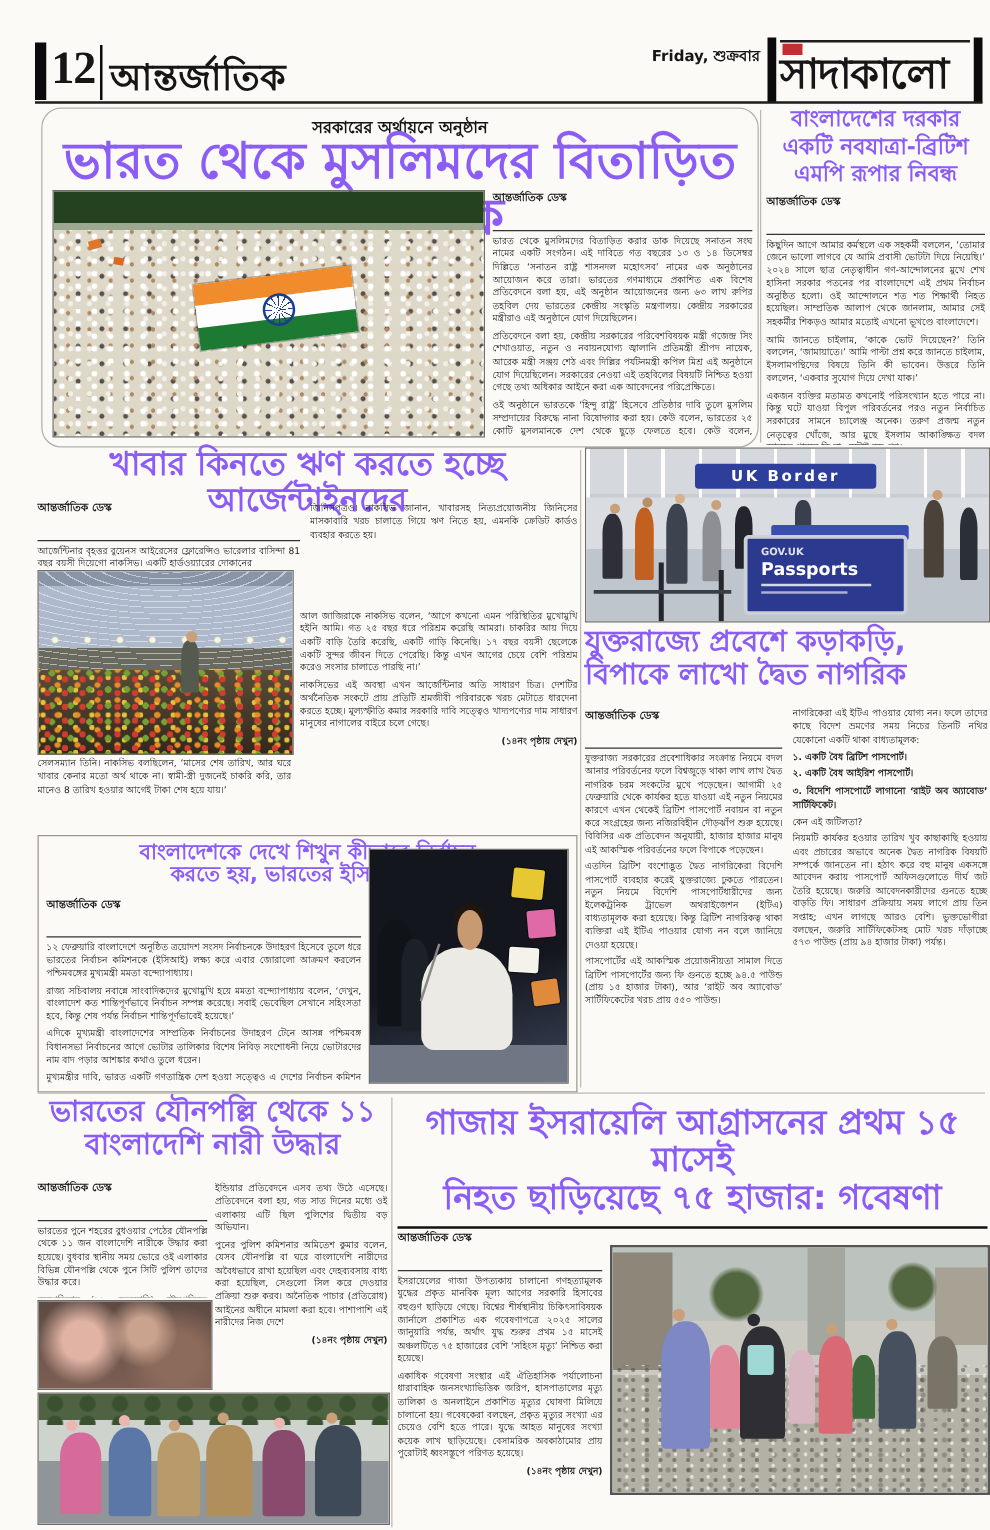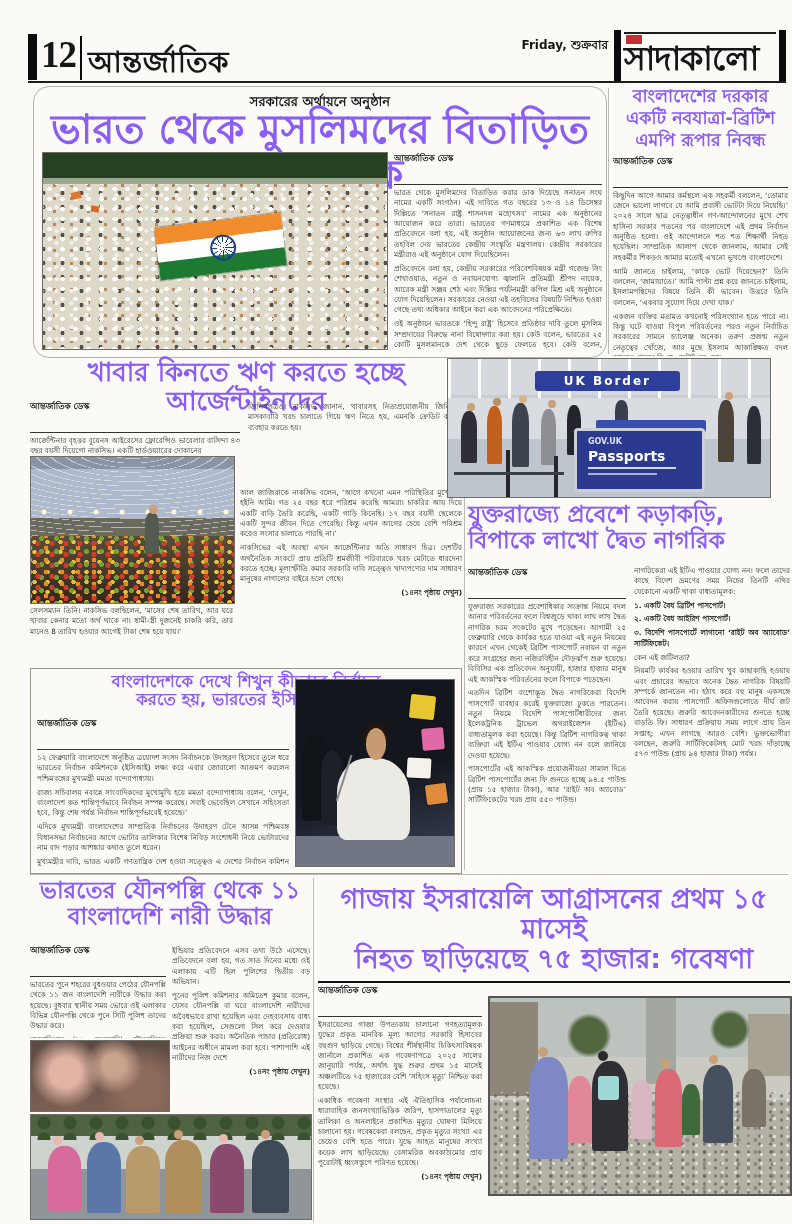--- a/index.html
+++ b/index.html
@@ -160,41 +160,41 @@
     <div class="bt">
       <p>কিছুদিন আগে আমার কর্মস্থলে এক সহকর্মী বললেন, ‘তোমার জেনে ভালো লাগবে যে আমি প্রবাসী ভোটটা দিয়ে নিয়েছি।’ ২০২৪ সালে ছাত্র নেতৃত্বাধীন গণ-আন্দোলনের মুখে শেখ হাসিনা সরকার পতনের পর বাংলাদেশে এই প্রথম নির্বাচন অনুষ্ঠিত হলো। ওই আন্দোলনে শত শত শিক্ষার্থী নিহত হয়েছিল। সাম্প্রতিক আলাপ থেকে জানলাম, আমার সেই সহকর্মীর শিকড়ও আমার মতোই এখনো ভূখণ্ডে বাংলাদেশে।</p>
       <p>আমি জানতে চাইলাম, ‘কাকে ভোট দিয়েছেন?’ তিনি বললেন, ‘জামায়াতে।’ আমি পাল্টা প্রশ্ন করে জানতে চাইলাম, ইসলামপন্থিদের বিষয়ে তিনি কী ভাবেন। উত্তরে তিনি বললেন, ‘একবার সুযোগ দিয়ে দেখা যাক।’</p>
       <p>একজন ব্যক্তির মতামত কখনোই পরিসংখ্যান হতে পারে না। কিন্তু ঘটে যাওয়া বিপুল পরিবর্তনের পরও নতুন নির্বাচিত সরকারের সামনে চ্যালেঞ্জ অনেক। তরুণ প্রজন্ম নতুন নেতৃত্বের খোঁজে, আর মুছে ইসলাম আকাঙ্ক্ষিত বদল আনতে পারবে কি না, সেটাই বড় প্রশ্ন।</p>
     </div>
   </div>
 
   <div class="abs headline" style="left:30px;top:358px;width:432px;font-size:26px;">খাবার কিনতে ঋণ করতে হচ্ছে আর্জেন্টাইনদের</div>
   <div class="abs" style="left:30px;top:400px;width:210px;">
     <div class="byline">আন্তর্জাতিক ডেস্ক</div>
-    <div class="bt">আর্জেন্টিনার বৃহত্তর বুয়েনস আইরেসের ফ্লোরেন্সিও ভারেলার বাসিন্দা ৪৩ বছর বয়সী দিয়েগো নাকসিভ। একটি হার্ডওয়্যারের দোকানের</div>
+    <div class="bt">আর্জেন্টিনার বৃহত্তর বুয়েনস আইরেসের ফ্লোরেন্সিও ভারেলার বাসিন্দা 81 বছর বয়সী দিয়েগো নাকসিভ। একটি হার্ডওয়্যারের দোকানের</div>
   </div>
   <div class="abs bt" style="left:248px;top:402px;width:214px;height:82px;overflow:hidden;">জিনিসপত্রও। নাকসিভ জানান, খাবারসহ নিত্যপ্রয়োজনীয় জিনিসের মাসকাবারি খরচ চালাতে গিয়ে ঋণ নিতে হয়, এমনকি ক্রেডিট কার্ডও ব্যবহার করতে হয়।</div>
 
   <div class="ph" style="left:30px;top:456px;width:203px;height:146px;">
     <div class="mk-base"></div>
     <div class="mk-arch"></div>
     <div class="mk-lights"></div>
     <div class="mk-produce"></div>
     <div class="pf" style="left:56%;top:38%;width:14px;height:42px;background:#555a4e;"></div>
     <div class="head" style="left:58%;top:33%;width:9px;height:9px;background:#caa07a;"></div>
   </div>
   <div class="abs bt" style="left:240px;top:488px;width:222px;height:174px;overflow:hidden;">
     <p>আল জাজিরাকে নাকসিভ বলেন, ‘আগে কখনো এমন পরিস্থিতির মুখোমুখি হইনি আমি। গত ২৫ বছর ধরে পরিশ্রম করেছি আমরা। চাকরির আয় দিয়ে একটি বাড়ি তৈরি করেছি, একটি গাড়ি কিনেছি। ১৭ বছর বয়সী ছেলেকে একটি সুন্দর জীবন দিতে পেরেছি। কিন্তু এখন আগের চেয়ে বেশি পরিশ্রম করেও সংসার চালাতে পারছি না।’</p>
     <p>নাকসিভের এই অবস্থা এখন আর্জেন্টিনার অতি সাধারণ চিত্র। দেশটির অর্থনৈতিক সংকটে প্রায় প্রতিটি শ্রমজীবী পরিবারকে খরচ মেটাতে ধারদেনা করতে হচ্ছে। মূল্যস্ফীতি কমার সরকারি দাবি সত্ত্বেও খাদ্যপণ্যের দাম সাধারণ মানুষের নাগালের বাইরে চলে গেছে।</p>
     <p class="cont" style="text-align:right;">(১৪নং পৃষ্ঠায় দেখুন)</p>
   </div>
   <div class="abs bt" style="left:30px;top:606px;width:203px;height:58px;overflow:hidden;">সেলসম্যান তিনি। নাকসিভ বলছিলেন, ‘মাসের শেষ তারিখ, আর ঘরে খাবার কেনার মতো অর্থ থাকে না। স্বামী-স্ত্রী দুজনেই চাকরি করি, তার মানেও 8 তারিখ হওয়ার আগেই টাকা শেষ হয়ে যায়।’</div>
 
   <div class="abs hairline" style="left:464px;top:360px;width:1px;height:510px;"></div>
-  <div class="ph" style="left:447px;top:358px;width:322px;height:138px;">
+  <div class="ph" style="left:468px;top:358px;width:322px;height:138px;">
     <div class="uk-base"></div>
     <div class="uk-ceil"></div>
     <div class="uk-banner">UK Border</div>
 
     <div class="pf" style="left:4%;top:38%;width:16px;height:52px;background:#2e2f38;"></div>
     <div class="pf" style="left:12%;top:34%;width:15px;height:58px;background:#c2601f;"></div>
     <div class="pf" style="left:20%;top:32%;width:17px;height:64px;background:#3d4450;"></div>
     <div class="pf" style="left:29%;top:36%;width:15px;height:56px;background:#8d8f95;"></div>
     <div class="pf" style="left:37%;top:33%;width:14px;height:50px;background:#23242c;"></div>
     <div class="pf" style="left:52%;top:30%;width:13px;height:34px;background:#3a3f4e;"></div>

